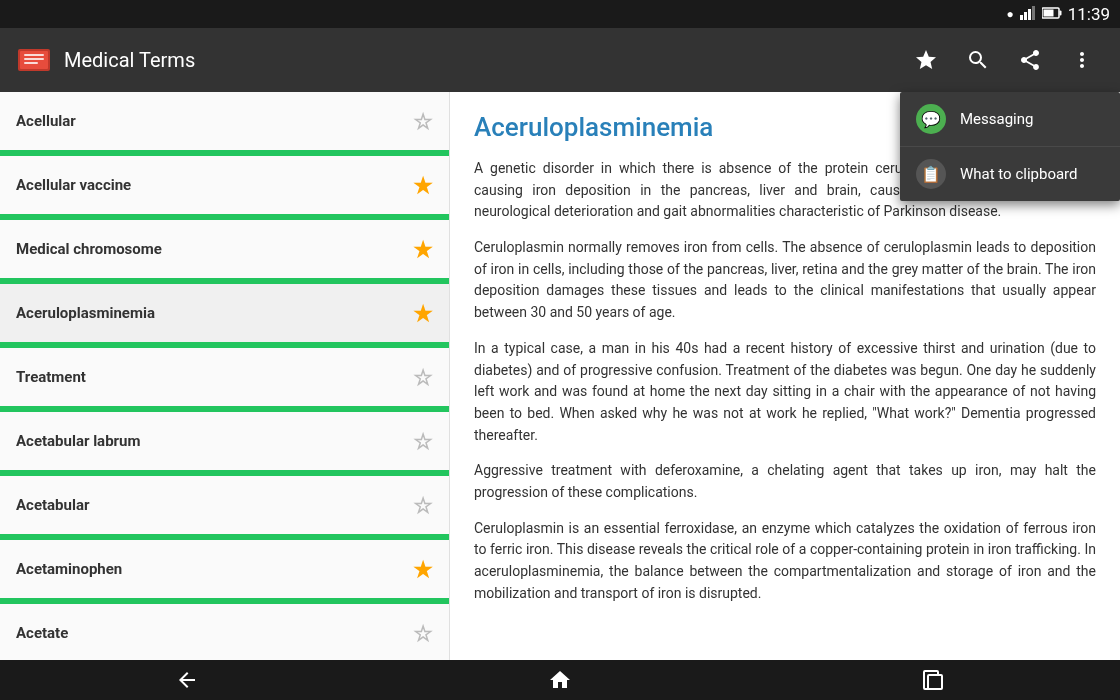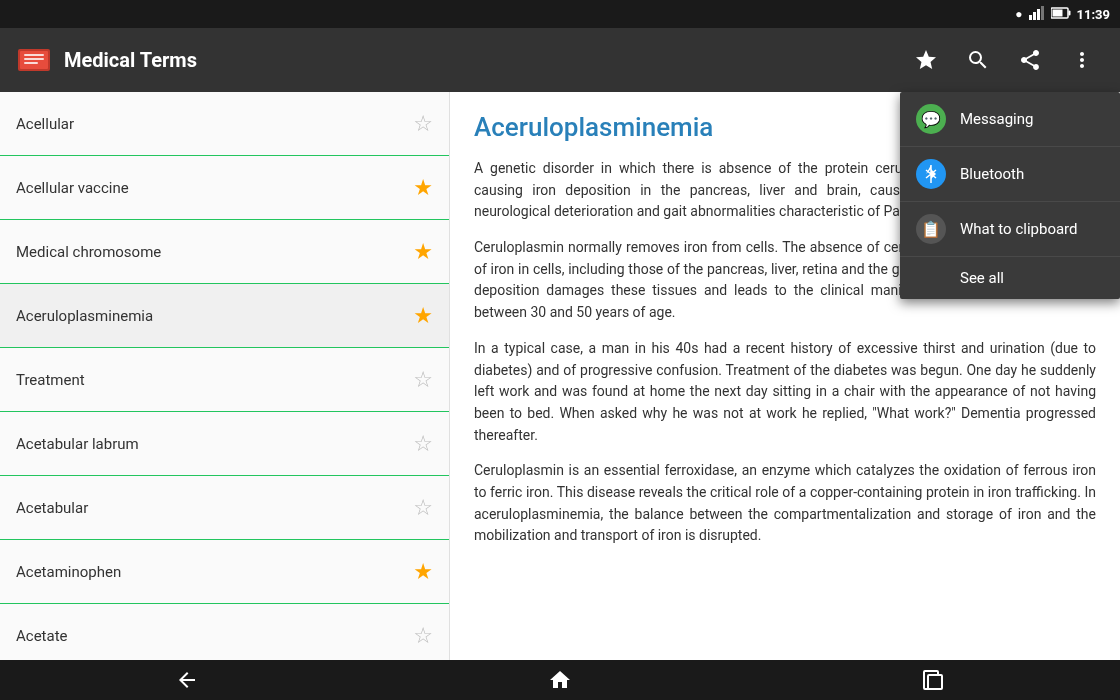--- a/index.html
+++ b/index.html
@@ -21,22 +21,22 @@
       justify-content: flex-end;
       padding: 0 10px;
       gap: 6px;
     }
     .status-icon {
       color: #fff;
       font-size: 12px;
     }
     .status-time {
       color: #fff;
-      font-size: 13px;
-      font-weight: bold;
+      font-size: 17px;
+      font-weight: normal;
     }
 
     
     #app-bar {
       width: 1120px;
       height: 64px;
       background: #333333;
       display: flex;
       align-items: center;
       padding: 0 16px;
@@ -45,21 +45,21 @@
       width: 36px;
       height: 36px;
       margin-right: 12px;
       display: flex;
       align-items: center;
       justify-content: center;
     }
     .app-title {
       color: #ffffff;
       font-size: 20px;
-      font-weight: 700;
+      font-weight: 400;
       flex: 1;
     }
     .app-bar-actions {
       display: flex;
       align-items: center;
       gap: 8px;
     }
     .action-btn {
       width: 44px;
       height: 44px;
@@ -87,22 +87,23 @@
       border-right: 1px solid #e0e0e0;
       overflow-y: auto;
       background: #fafafa;
     }
     .list-item {
       display: flex;
       align-items: center;
       justify-content: space-between;
       padding: 0 16px;
       height: 64px;
-      border-bottom: 1px solid #22c55e;
-      cursor: pointer;
+      border-bottom: 6px solid #22c55e;
+      cursor: pointer;
+      font-weight: bold;
     }
     .list-item.selected { background: #f0f0f0; }
     .list-item-text {
       font-size: 15px;
       color: #333;
     }
     .star-icon {
       font-size: 22px;
       cursor: pointer;
     }
@@ -291,45 +292,33 @@
     <span class="star-icon star-empty">☆</span>
   </div>
     </div>
 
   <div id="detail-panel">
     <div class="detail-title">Aceruloplasminemia</div>
 
   <p class="detail-text">A genetic disorder in which there is absence of the protein ceruloplasmin found in the blood, causing iron deposition in the pancreas, liver and brain, causing diabetes and progressive neurological deterioration and gait abnormalities characteristic of Parkinson disease.</p>
       <p class="detail-text">Ceruloplasmin normally removes iron from cells. The absence of ceruloplasmin leads to deposition of iron in cells, including those of the pancreas, liver, retina and the grey matter of the brain. The iron deposition damages these tissues and leads to the clinical manifestations that usually appear between 30 and 50 years of age.</p>
       <p class="detail-text">In a typical case, a man in his 40s had a recent history of excessive thirst and urination (due to diabetes) and of progressive confusion. Treatment of the diabetes was begun. One day he suddenly left work and was found at home the next day sitting in a chair with the appearance of not having been to bed. When asked why he was not at work he replied, "What work?" Dementia progressed thereafter.</p>
+      <p class="detail-text">Aggressive treatment with deferoxamine, a chelating agent that takes up iron, may halt the progression of these complications.</p>
       <p class="detail-text">Ceruloplasmin is an essential ferroxidase, an enzyme which catalyzes the oxidation of ferrous iron to ferric iron. This disease reveals the critical role of a copper-containing protein in iron trafficking. In aceruloplasminemia, the balance between the compartmentalization and storage of iron and the mobilization and transport of iron is disrupted.</p>
     </div>
 
   <div id="dropdown-menu">
 
   <div class="dropdown-item">
         <span class="menu-icon-circle msg-icon">💬</span>
         <span>Messaging</span>
       </div>
       <div class="dropdown-item">
-        <span class="menu-icon-circle bt-icon">
-      <svg width="16" height="18" viewBox="0 0 16 18" fill="white">
-        <path d="M8 0 L8 14 L13 9 L8 14 L3 9 L8 0z M8 14 L13 9 L8 4 L3 9 L8 14z" fill="white"></path>
-        <path d="M8 0v18M3 5l10 8M3 13l10-8" stroke="white" stroke-width="1.5" fill="none"></path>
-      </svg>
-    </span>
-        <span>Bluetooth</span>
-      </div>
-      <div class="dropdown-item">
         <span class="menu-icon-circle clip-icon">📋</span>
         <span>What to clipboard</span>
-      </div>
-      <div class="dropdown-item">
-        <span style="width:30px"></span>
-        <span>See all</span>
       </div>
     </div>
 </div>
 
 <div id="bottom-nav">
   <div class="nav-btn">
     <svg width="24" height="24" viewBox="0 0 24 24" fill="white">
         <path d="M20 11H7.83l5.59-5.59L12 4l-8 8 8 8 1.41-1.41L7.83 13H20v-2z"></path>
       </svg>
   </div>

